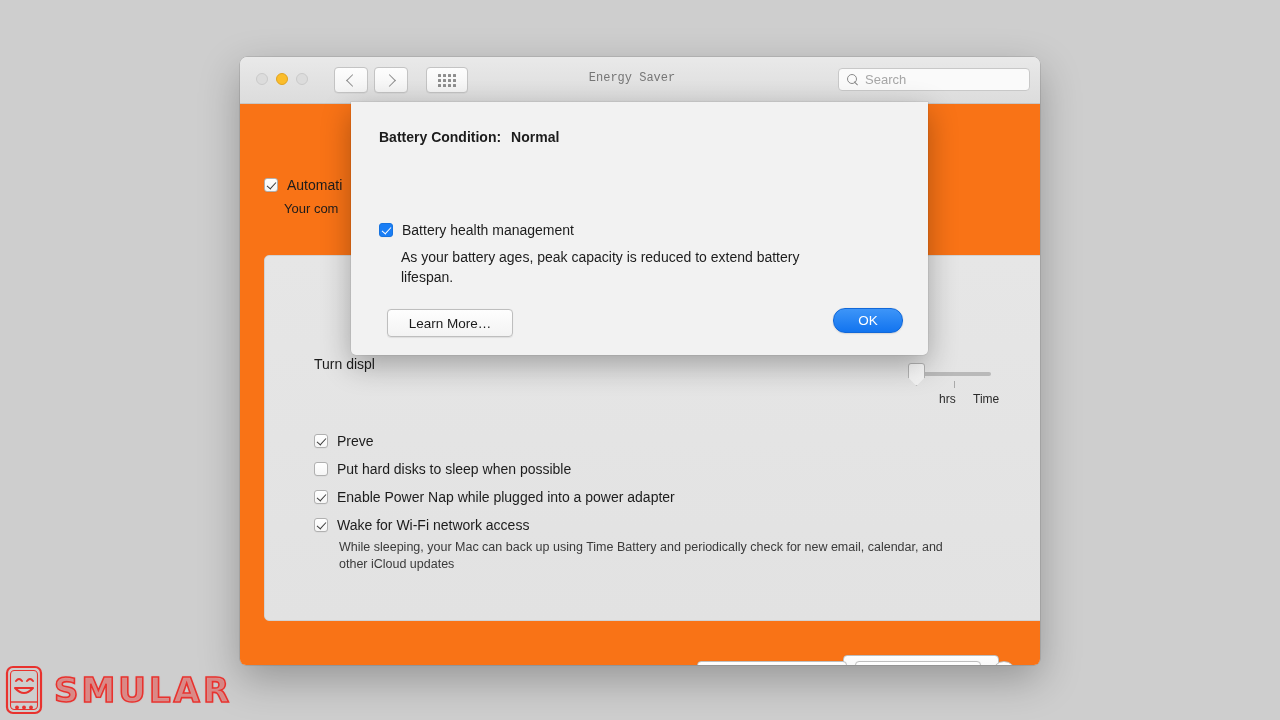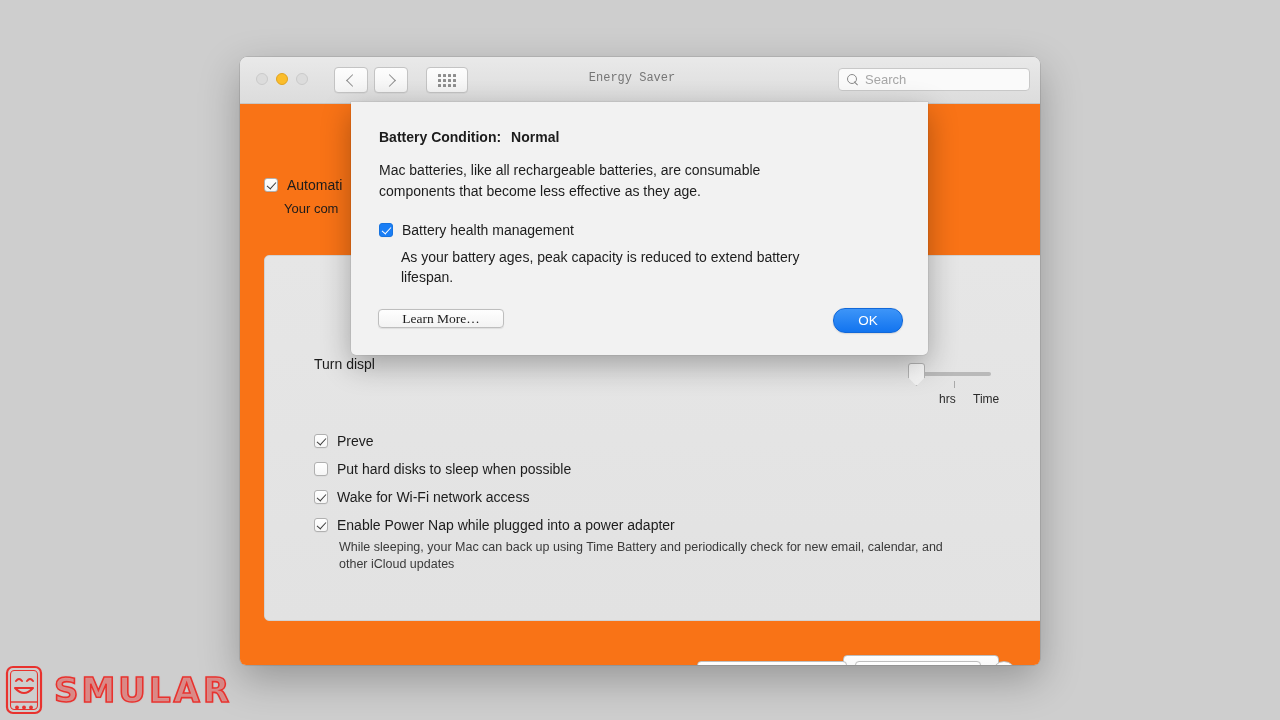--- a/index.html
+++ b/index.html
@@ -183,21 +183,21 @@
     background: #f2f2f2;
     border-radius: 0 0 5px 5px;
     box-shadow: 0 10px 30px rgba(0,0,0,0.30), 0 0 0 0.5px rgba(0,0,0,0.10);
     z-index: 20;
   }
   .sheet-cond { position: absolute; left: 28px; top: 27px; font-size: 14px; color: #1c1c1c; font-weight: bold; }
   .sheet-cond .v { margin-left: 10px; }
   .sheet-desc { position: absolute; left: 28px; top: 58px; width: 460px; font-size: 14px; color: #1c1c1c; line-height: 21px; }
   #sheet-cb-row { position: absolute; left: 28px; top: 121px; }
   .sheet-sub { position: absolute; left: 50px; top: 145px; width: 450px; font-size: 14px; color: #1c1c1c; line-height: 20px; }
-  #learn-more-btn { position: absolute; left: 27px; top: 207px; width: 126px; height: 19px; font-family: Liberation Serif, serif; }
+  #learn-more-btn { position: absolute; left: 36px; top: 207px; width: 126px; height: 28px; }
   #ok-btn {
     position: absolute; left: 482px; top: 206px; width: 70px; height: 25px;
     background: linear-gradient(to bottom,#3d95f8,#1274ef);
     border: 0.5px solid #1268d8;
     border-radius: 12px;
     color: #fff; font-size: 13.5px;
     display: flex; align-items: center; justify-content: center;
     box-shadow: 0 0.5px 1.5px rgba(0,0,0,0.18);
     font-family: "Liberation Sans", sans-serif;
   }
@@ -286,25 +286,25 @@
           <div class="cbrow">
             <span class="cbox checked"></span>
             <span class="cblabel">Preve</span>
           </div>
           <div class="cbrow">
             <span class="cbox"></span>
             <span class="cblabel">Put hard disks to sleep when possible</span>
           </div>
           <div class="cbrow">
             <span class="cbox checked"></span>
-            <span class="cblabel">Wake for Wi-Fi network access</span>
+            <span class="cblabel">Enable Power Nap while plugged into a power adapter</span>
           </div>
           <div class="cbrow">
             <span class="cbox checked"></span>
-            <span class="cblabel">Enable Power Nap while plugged into a power adapter</span>
+            <span class="cblabel">Wake for Wi-Fi network access</span>
           </div>
         </div>
 
         <div class="explain">While sleeping, your Mac can back up using Time Battery and periodically check for new email, calendar, and other iCloud updates</div>
 
         <div class="pbtn" id="restore-defaults">Restore Defaults</div>
       </div>
 
       <div id="bottombar">
 
@@ -314,21 +314,20 @@
       </div>
 
     </div>
   </div>
 
   <div id="sheet">
     <div class="sheet-cond">
       <span>Battery Condition:</span><span class="v">Normal</span>
     </div>
 
-    <div class="sheet-desc">Mac batteries, like all rechargeable batteries, are consumable components that become less effective as they age.</div>
 
     <div class="cbrow" id="sheet-cb-row">
       <span class="cbox checked blue"></span>
       <span class="cblabel">Battery health management</span>
     </div>
 
     <div class="sheet-sub">As your battery ages, peak capacity is reduced to extend battery lifespan.</div>
 
     <div class="pbtn" id="learn-more-btn">Learn More…</div>
     <div id="ok-btn">OK</div>

